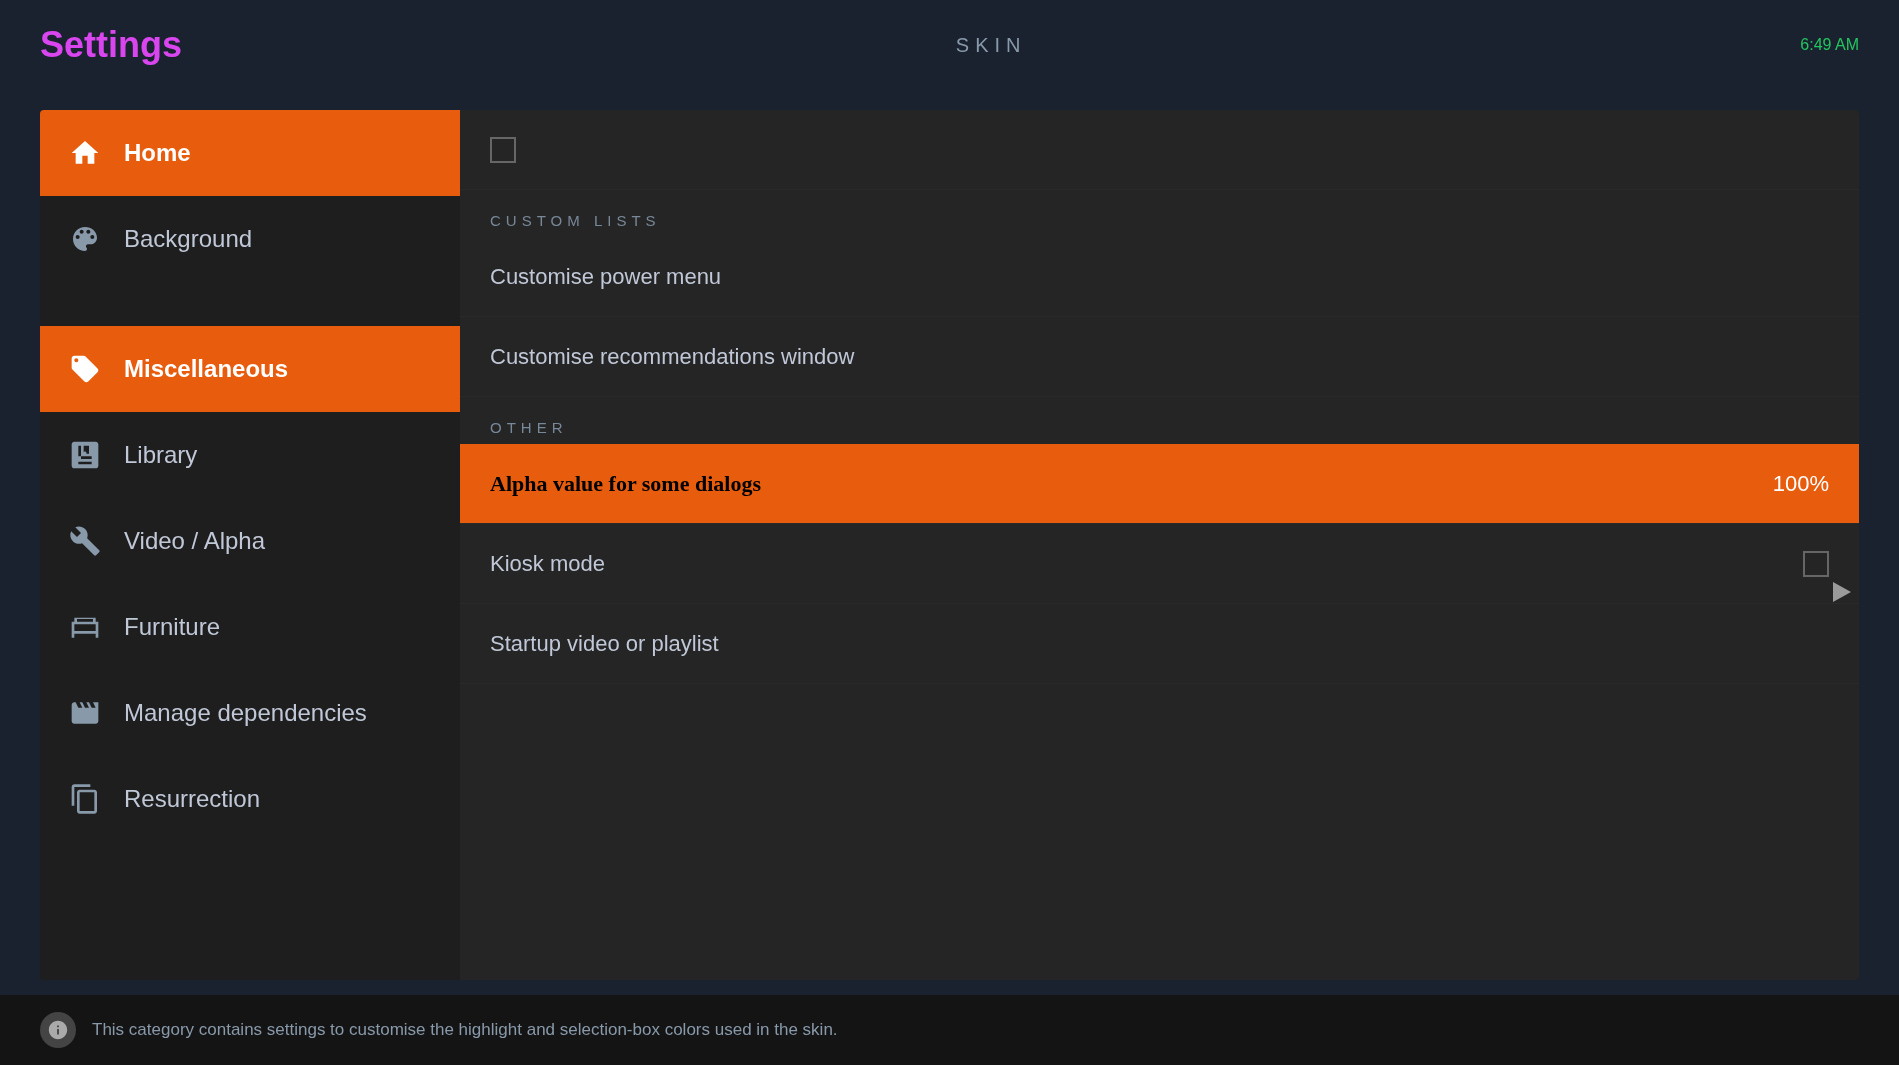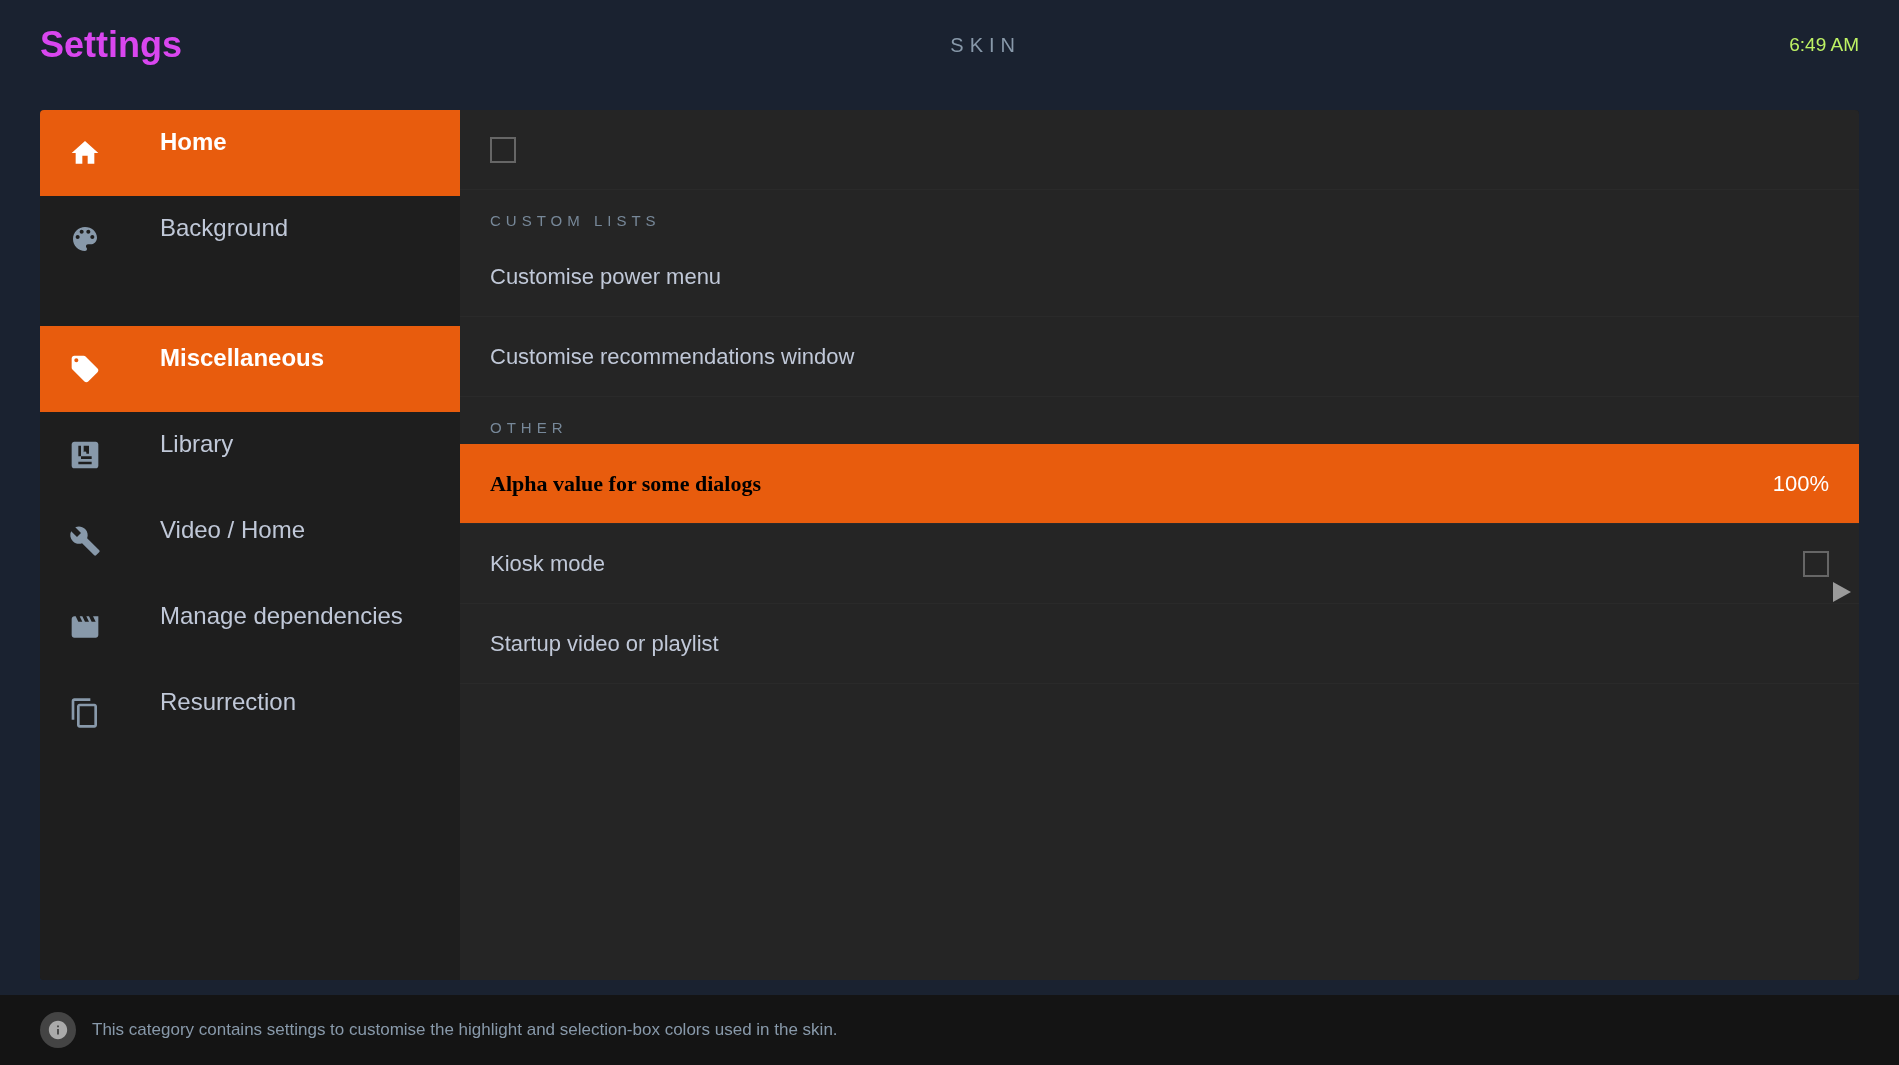--- a/index.html
+++ b/index.html
@@ -27,22 +27,22 @@
       font-weight: bold;
       color: #d946ef;
     }
     .header-center {
       font-size: 20px;
       letter-spacing: 6px;
       color: #8899aa;
       text-transform: uppercase;
     }
     .header-time {
-      font-size: 19px;
-      color: #bef264;
+      font-size: 16px;
+      color: #22c55e;
     }
 
     
     .main-container {
       margin: 20px 40px;
       background-color: #1e1e1e;
       border-radius: 4px;
       display: flex;
       height: 870px;
       overflow: hidden;
@@ -51,25 +51,24 @@
     
     .sidebar {
       width: 420px;
       background-color: #1e1e1e;
       flex-shrink: 0;
       display: flex;
       flex-direction: column;
     }
     .sidebar-item {
       display: flex;
-      align-items: flex-start;
+      align-items: center;
       padding: 18px 20px;
       cursor: pointer;
       min-height: 78px;
-      gap: 36px;
     }
     .sidebar-item.active-home {
       background-color: #e85c0d;
     }
     .sidebar-item.active {
       background-color: #e85c0d;
       margin-top: 44px;
     }
     .sidebar-icon {
       width: 50px;
@@ -241,24 +240,32 @@
       </div>
       <span class="sidebar-label">Library</span>
     </div>
 
     <div class="sidebar-item">
       <div class="sidebar-icon">
         <svg viewBox="0 0 24 24" xmlns="http://www.w3.org/2000/svg">
           <path d="M22.7 19l-9.1-9.1c.9-2.3.4-5-1.5-6.9-2-2-5-2.4-7.4-1.3L9 6 6 9 1.6 4.7C.4 7.1.9 10.1 2.9 12.1c1.9 1.9 4.6 2.4 6.9 1.5l9.1 9.1c.4.4 1 .4 1.4 0l2.3-2.3c.5-.4.5-1.1.1-1.4z"></path>
         </svg>
       </div>
-      <span class="sidebar-label">Video / Home</span>
-    </div>
-
-
+      <span class="sidebar-label">Video / Alpha</span>
+    </div>
+
+
+    <div class="sidebar-item">
+      <div class="sidebar-icon">
+        <svg viewBox="0 0 24 24" xmlns="http://www.w3.org/2000/svg">
+          <path d="M4 8H2v12h2v-3h16v3h2V8h-2V5H4v3zm0 2h16v5H4v-5zm2-4h12v2H6V6z"></path>
+        </svg>
+      </div>
+      <span class="sidebar-label">Furniture</span>
+    </div>
 
     <div class="sidebar-item">
       <div class="sidebar-icon">
         <svg viewBox="0 0 24 24" xmlns="http://www.w3.org/2000/svg">
           <path d="M18 4l2 4h-3l-2-4h-2l2 4h-3l-2-4H8l2 4H7L5 4H4c-1.1 0-1.99.9-1.99 2L2 18c0 1.1.9 2 2 2h16c1.1 0 2-.9 2-2V4h-4z"></path>
         </svg>
       </div>
       <span class="sidebar-label">Manage dependencies</span>
     </div>
 

